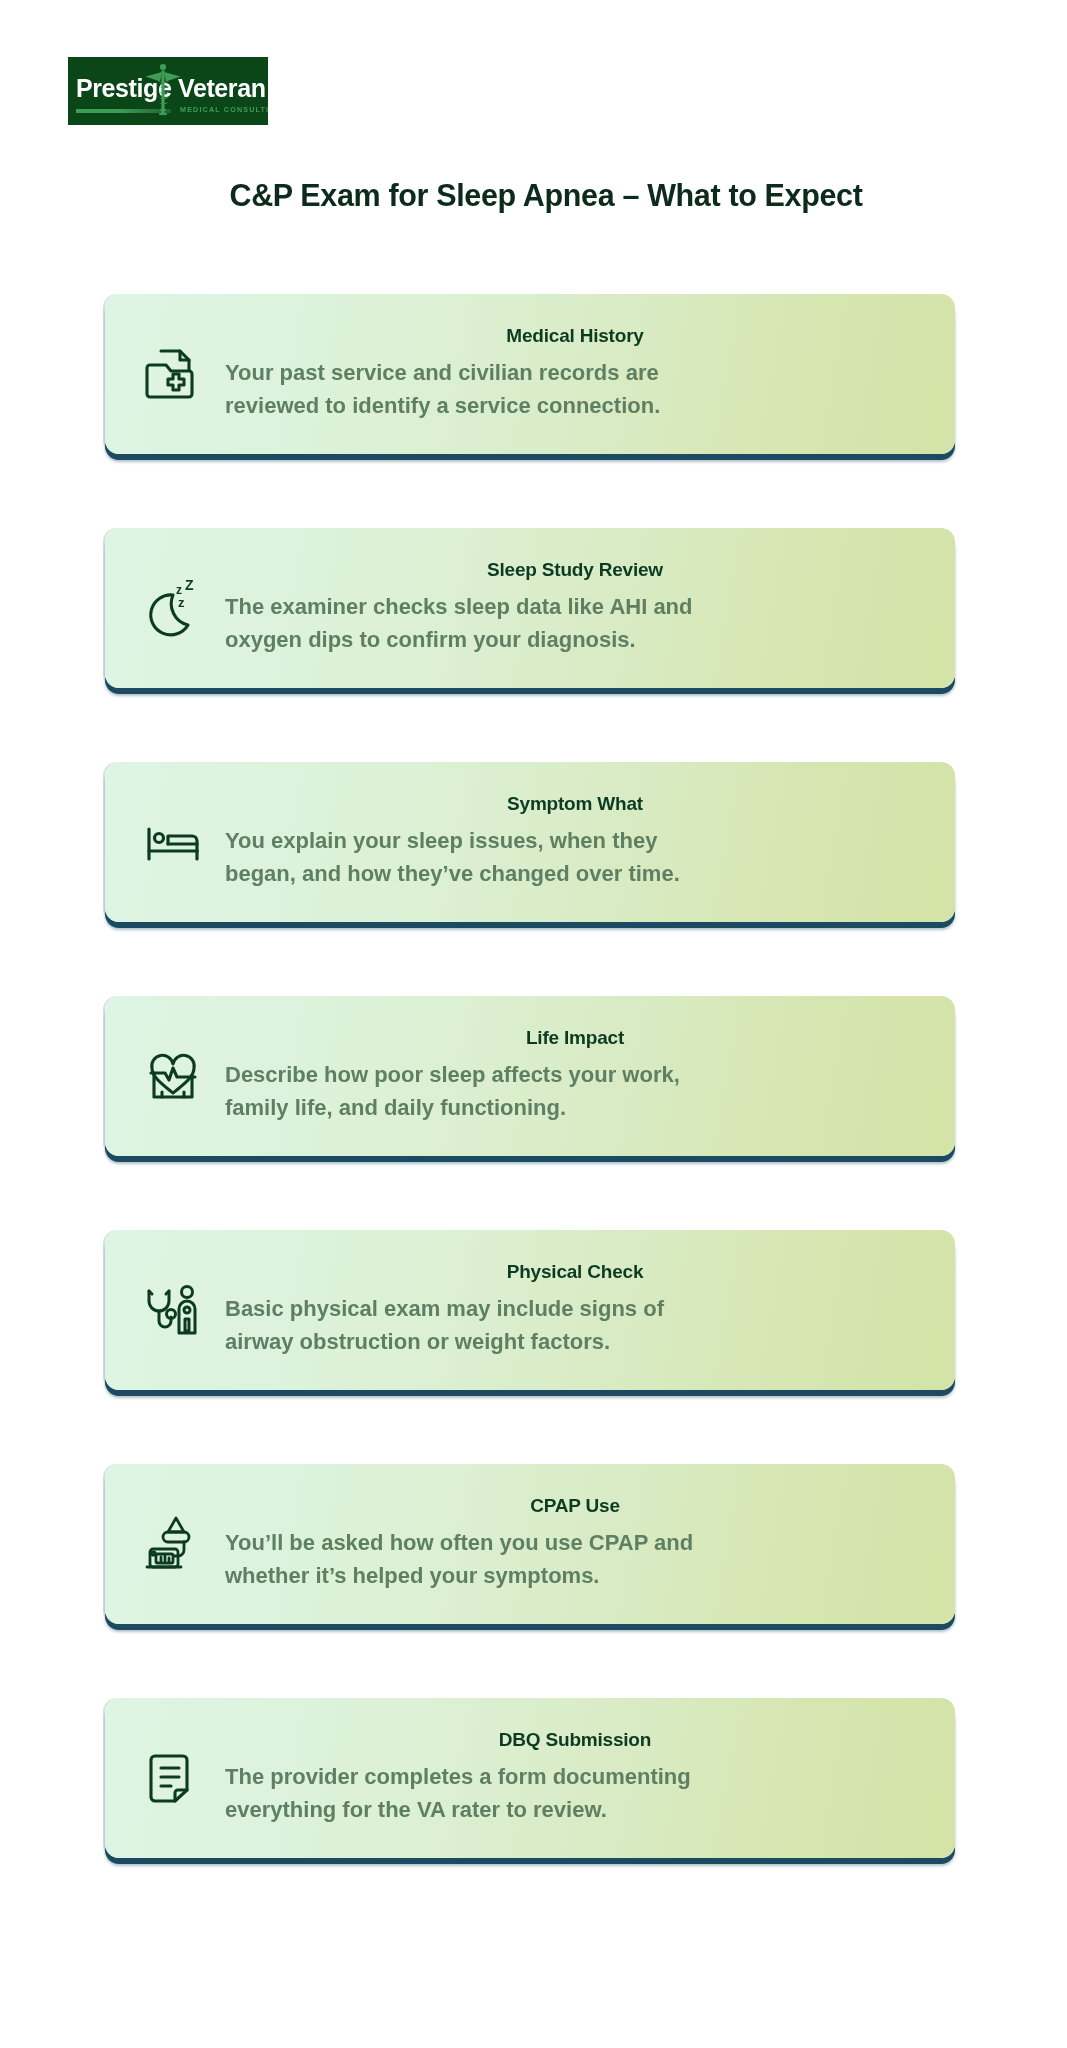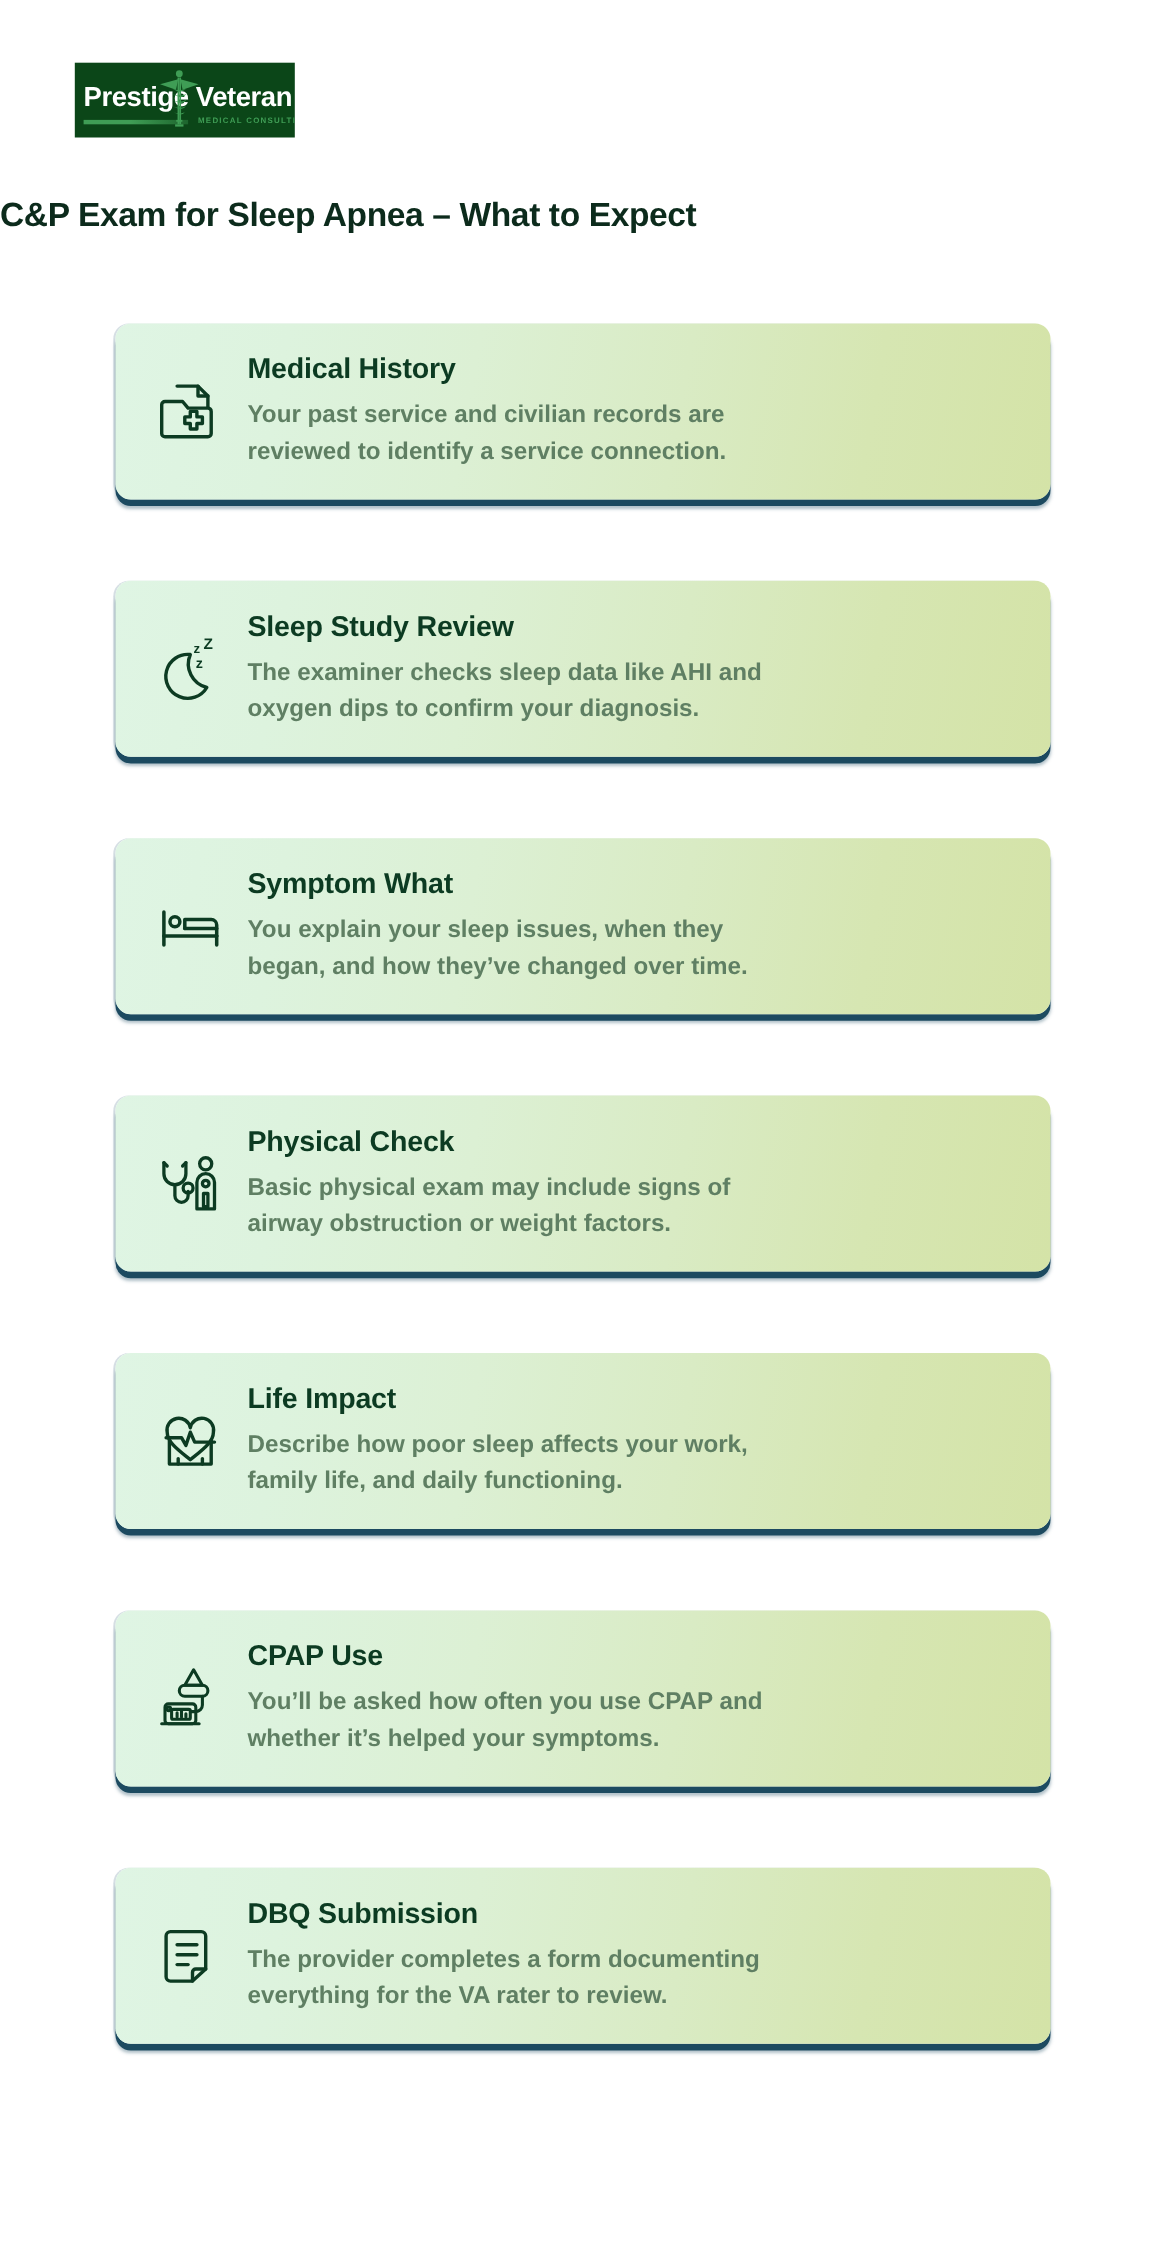--- a/index.html
+++ b/index.html
@@ -76,25 +76,27 @@
     height: 4px;
     background: linear-gradient(to right, #3f9d55 0%, #3f9d55 45%, rgba(63,157,85,0.35) 100%);
   }
 
   
   .title {
     position: absolute;
     left: 0;
     top: 178px;
     width: 100%;
+    text-align: center;
     font-size: 30.5px;
     font-weight: 800;
     color: #0c2b1c;
     letter-spacing: -0.35px;
     font-family: "Liberation Sans", sans-serif;
+    padding-left: 25px;
   }
 
   
   .cards {
     position: absolute;
     left: 105px;
     top: 294px;
     width: 850px;
   }
 
@@ -133,27 +135,28 @@
   }
   .card-icon svg { display: block; }
 
   .card-body {
     flex: 1 1 auto;
     padding-left: 10px;
     padding-right: 30px;
   }
 
   .card-title {
-    font-size: 26px;
+    font-size: 19px;
     font-weight: 800;
     color: #0c3b22;
     letter-spacing: -0.2px;
     margin-bottom: 9px;
     line-height: 1.15;
     font-family: "Liberation Sans", sans-serif;
+    text-align: center;
   }
 
   .card-desc {
     font-size: 22px;
     font-weight: 600;
     color: #5f7f63;
     line-height: 1.52;
     max-width: 470px;
     font-family: "Liberation Sans", sans-serif;
   }
@@ -236,54 +239,54 @@
         </svg>
       </div>
       <div class="card-body">
         <div class="card-title">Symptom What</div>
         <div class="card-desc">You explain your sleep issues, when they began, and how they’ve changed over time.</div>
       </div>
     </div>
 
     <div class="card">
       <div class="card-icon">
+        <svg width="62" height="62" viewBox="0 0 62 62" fill="none" stroke="currentColor" stroke-width="3.1" stroke-linecap="round" stroke-linejoin="round" aria-hidden="true">
+          <path d="M31 48 C20 39 10 32 10 23 a9 9 0 0 1 21 -4 a9 9 0 0 1 21 4 c0 9 -10 16 -21 25 z"></path>
+          <path d="M9 28 h14 l4 7 l4 -12 l4 9 h18"></path>
+          <path d="M12 30 v22 h38 v-22"></path>
+          <path d="M20 52 v-5 M42 52 v-5"></path>
+        </svg>
+      </div>
+      <div class="card-body">
+        <div class="card-title">Life Impact</div>
+        <div class="card-desc">Describe how poor sleep affects your work, family life, and daily functioning.</div>
+      </div>
+    </div>
+
+    <div class="card">
+      <div class="card-icon">
         <svg width="62" height="62" viewBox="0 0 62 62" fill="none" stroke="currentColor" stroke-width="3" stroke-linecap="round" stroke-linejoin="round" aria-hidden="true">
           <path d="M7 12 v10 a10 10 0 0 0 20 0 v-10"></path>
           <path d="M7 12 l3 3 M27 12 l-3 3"></path>
           <path d="M17 32 v10 a6 6 0 0 0 12 0 v-4"></path>
           <circle cx="29" cy="35" r="4.5"></circle>
           <circle cx="45" cy="13" r="5.5"></circle>
           <path d="M37 30 a8 8 0 0 1 16 0 v24 h-16 z"></path>
           <circle cx="45" cy="31" r="3"></circle>
           <path d="M43 40 h4 v12 h-4 z"></path>
         </svg>
       </div>
       <div class="card-body">
         <div class="card-title">Physical Check</div>
         <div class="card-desc">Basic physical exam may include signs of airway obstruction or weight factors.</div>
       </div>
     </div>
 
     <div class="card">
       <div class="card-icon">
-        <svg width="62" height="62" viewBox="0 0 62 62" fill="none" stroke="currentColor" stroke-width="3.1" stroke-linecap="round" stroke-linejoin="round" aria-hidden="true">
-          <path d="M31 48 C20 39 10 32 10 23 a9 9 0 0 1 21 -4 a9 9 0 0 1 21 4 c0 9 -10 16 -21 25 z"></path>
-          <path d="M9 28 h14 l4 7 l4 -12 l4 9 h18"></path>
-          <path d="M12 30 v22 h38 v-22"></path>
-          <path d="M20 52 v-5 M42 52 v-5"></path>
-        </svg>
-      </div>
-      <div class="card-body">
-        <div class="card-title">Life Impact</div>
-        <div class="card-desc">Describe how poor sleep affects your work, family life, and daily functioning.</div>
-      </div>
-    </div>
-
-    <div class="card">
-      <div class="card-icon">
         <svg width="62" height="62" viewBox="0 0 62 62" fill="none" stroke="currentColor" stroke-width="2.8" stroke-linecap="round" stroke-linejoin="round" aria-hidden="true">
           <path d="M34 5 l8 14 h-16 z"></path>
           <path d="M26 19 h16 a5 5 0 0 1 0 10 h-16 a5 5 0 0 1 0 -10 z"></path>
           <path d="M42 29 v8 a6 6 0 0 1 -6 6 h-4"></path>
           <rect x="8" y="36" width="28" height="18" rx="3"></rect>
           <rect x="14" y="41" width="17" height="9" rx="1.5"></rect>
           <circle cx="11.5" cy="40.5" r="1.7"></circle>
           <path d="M19 48 v-4 M23 48 v-6 M27 48 v-3"></path>
           <path d="M5 54 h34"></path>
         </svg>

